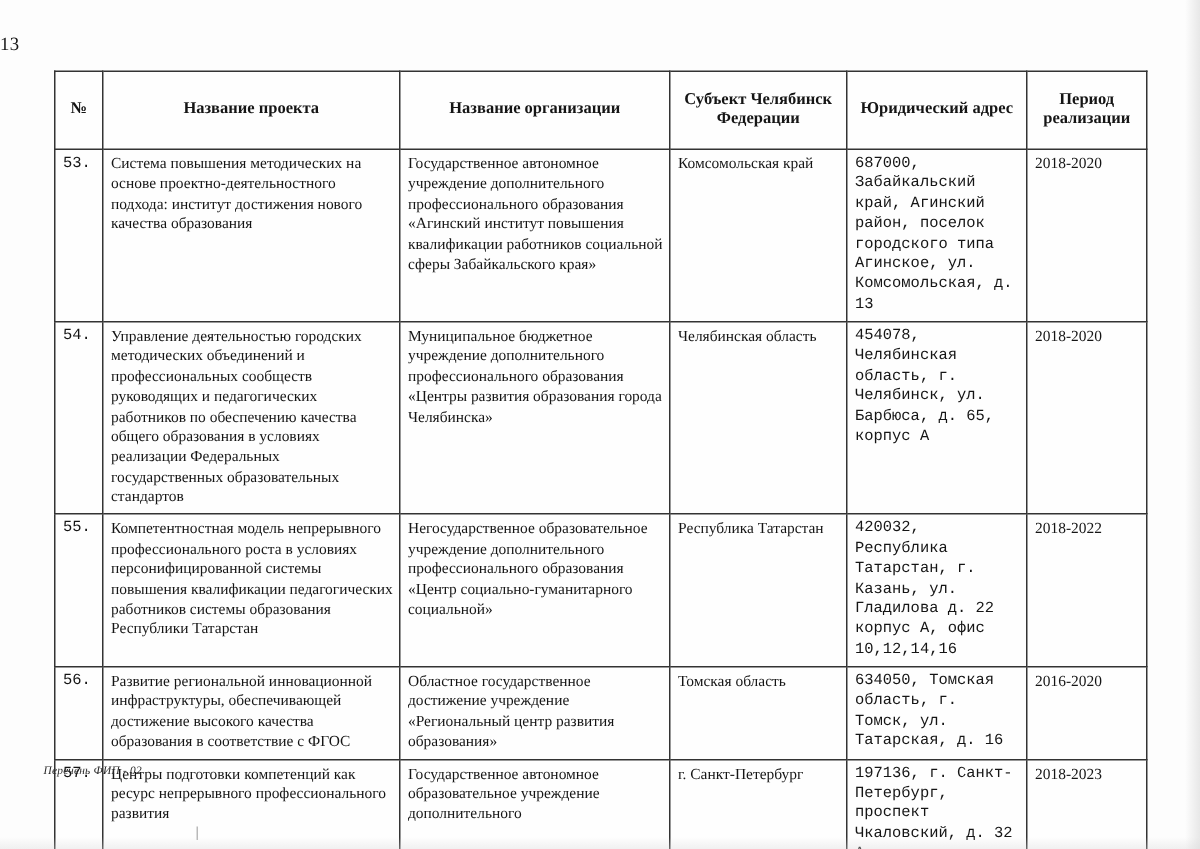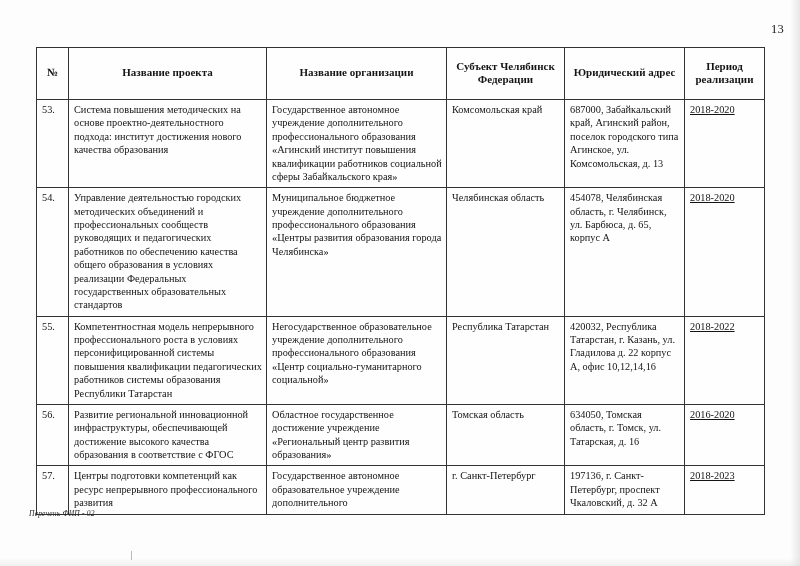--- a/index.html
+++ b/index.html
@@ -32,21 +32,21 @@
     width: 800px; height: 8px;
     background: linear-gradient(to bottom, rgba(255,255,255,0), rgba(215,215,215,0.35));
     pointer-events: none;
   }
 
   .page-number {
     position: absolute;
     top: 22px;
     left: 0;
     width: 784px;
-    text-align: right;
+    text-align: left;
     font-size: 12.5px;
     letter-spacing: .3px;
   }
 
   .table-wrap {
     position: absolute;
     top: 47px;
     left: 36px;
     width: 728px;
   }
@@ -79,28 +79,28 @@
   .col-project { width: 198px; }
   .col-org     { width: 180px; }
   .col-subject { width: 118px; }
   .col-address { width: 120px; }
   .col-period  { width: 80px;  }
 
   td.cell-num {
     text-align: left;
     padding-left: 5px;
     white-space: nowrap;
+    font-family: Liberation Mono, monospace;
   }
   td.cell-period {
     white-space: nowrap;
     padding-left: 7px;
-    text-decoration: underline;
   }
   td.cell-subject { padding-left: 6px; }
-  td.cell-address { padding-left: 6px; }
+  td.cell-address { padding-left: 6px; font-family: Liberation Mono, monospace; }
 
   .footer-note {
     position: absolute;
     left: 29px;
     top: 509px;
     font-size: 7.6px;
     letter-spacing: .15px;
     color: #2a2a2a;
     font-style: italic;
   }

